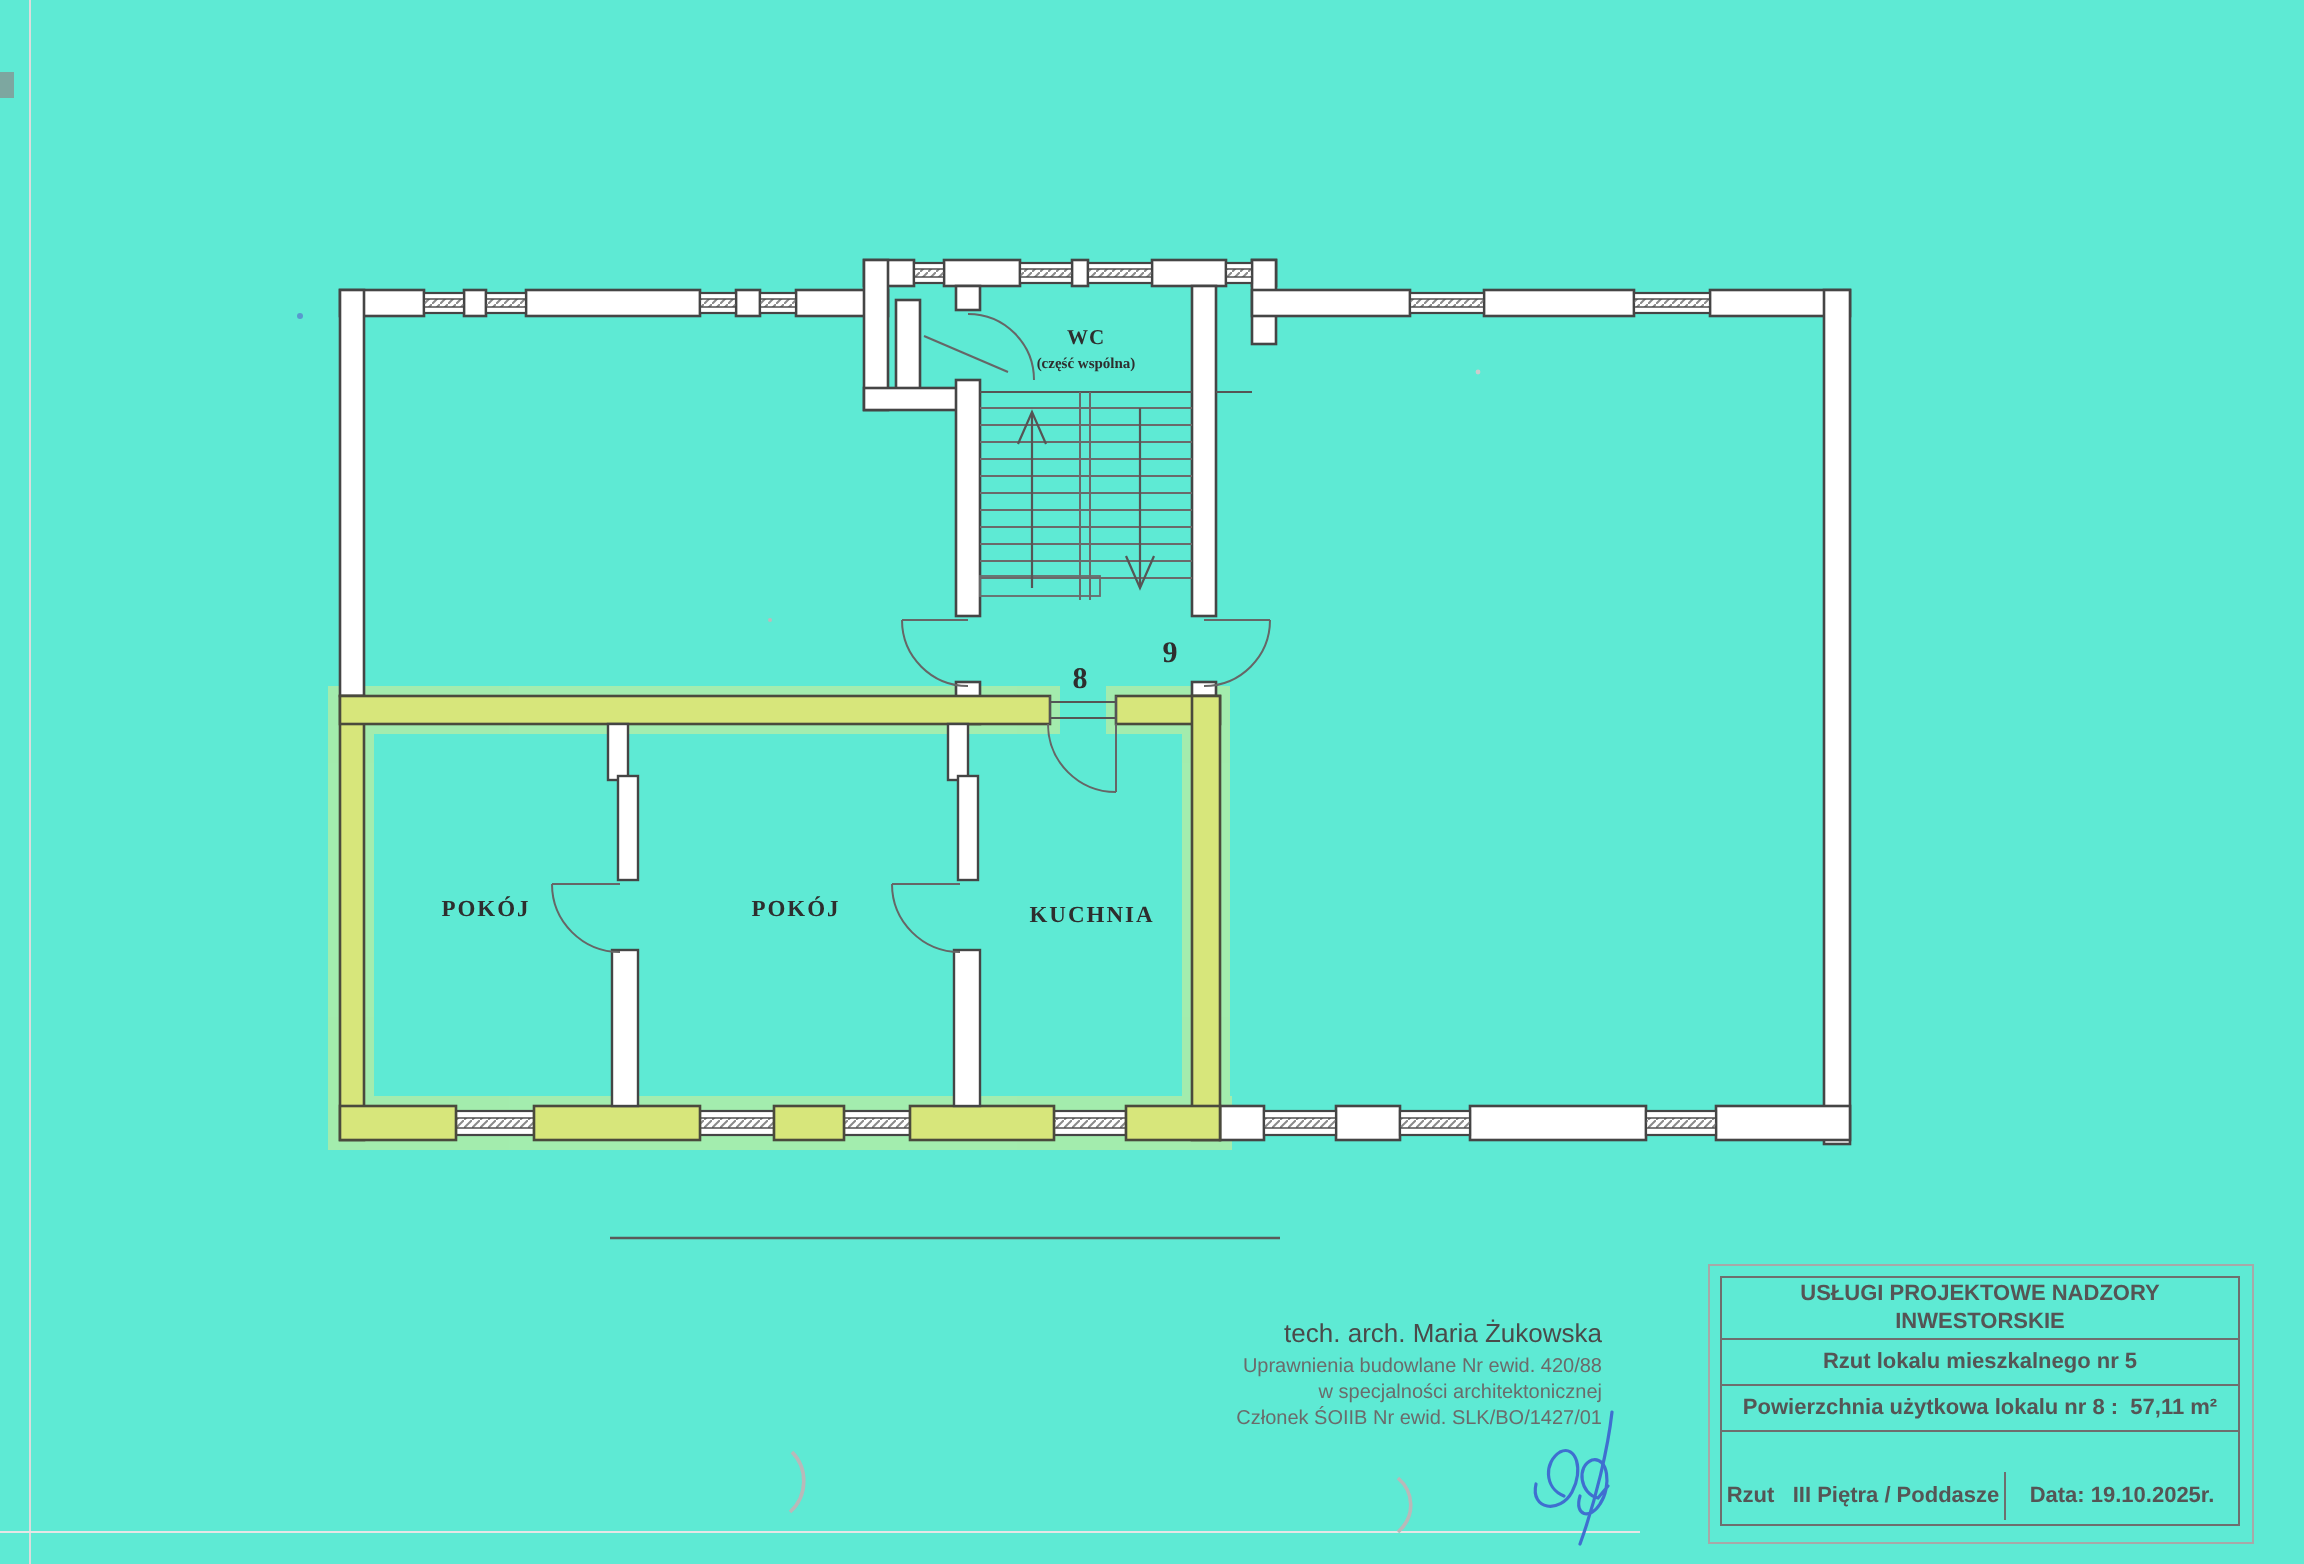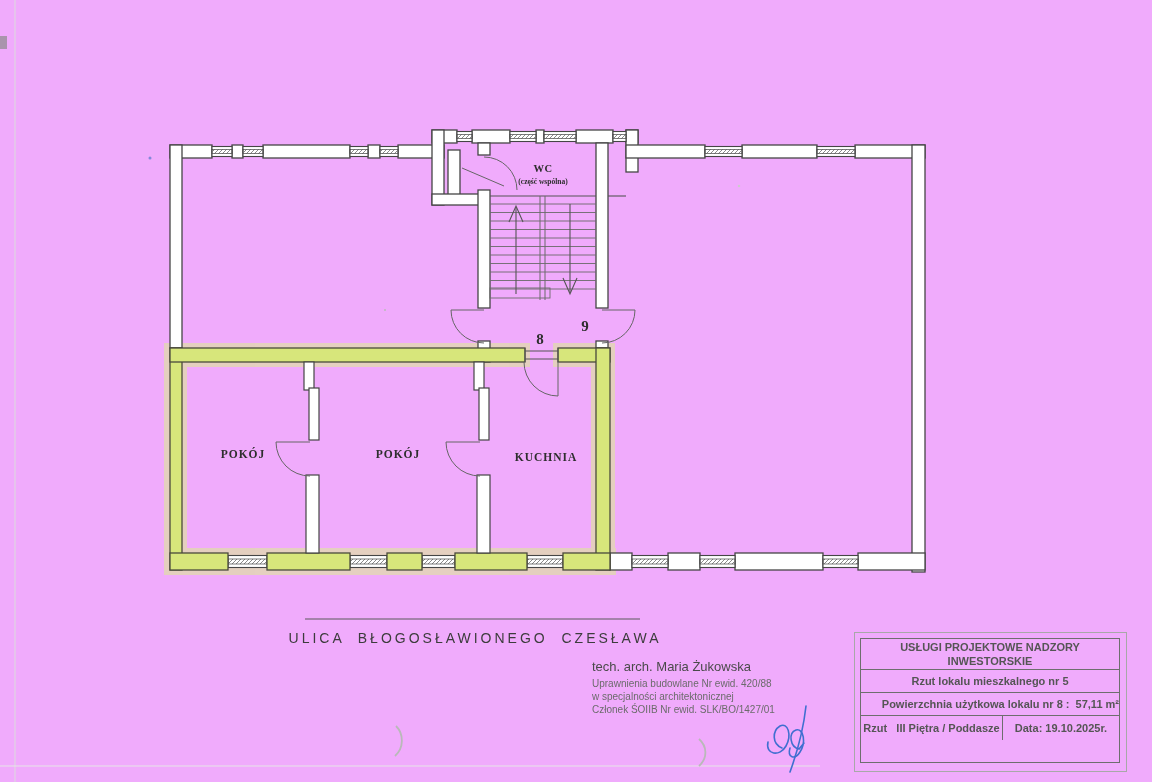--- a/index.html
+++ b/index.html
@@ -1,33 +1,33 @@
 <!DOCTYPE html>
 <html><head>
 <meta charset="utf-8">
 <style>
   html,body{margin:0;padding:0;background:#fff;}
-  #page{position:relative;width:1152px;height:782px;background:#f0abfc;overflow:hidden;
+  #page{position:relative;width:1152px;height:782px;background:#5eead4;overflow:hidden;
         font-family:"Liberation Sans",sans-serif;}
   svg{position:absolute;left:0;top:0;}
   .plan-label{font-family:"Liberation Serif",serif;font-weight:bold;fill:#2e2e2e;}
   .street{position:absolute;left:250px;top:630px;width:450px;text-align:center;
           font-size:14px;letter-spacing:3px;color:#3c3c3c;}
-  .stamp{position:absolute;left:592px;top:659px;width:240px;text-align:left;color:#5a5a5a;}
+  .stamp{position:absolute;left:561px;top:659px;width:240px;text-align:right;color:#5a5a5a;}
   .stamp .l1{font-size:13px;color:#4a4a4a;margin-bottom:3px;}
   .stamp .l2{font-size:10px;color:#6b6b6b;line-height:13px;}
   .tblock{position:absolute;left:854px;top:632px;width:271px;height:138px;border:1px solid #a8a8a8;font-weight:bold;}
   .tblock-inner{position:absolute;left:5px;top:5px;width:258px;height:123px;border:1px solid #6e6e6e;
                 color:#555;font-size:11px;}
   .trow{border-bottom:1px solid #6e6e6e;display:flex;flex-direction:column;justify-content:center;
         text-align:center;box-sizing:border-box;}
   .trow:last-child{border-bottom:none;}
   .r1{height:31px;line-height:14px;}
-  .r2{height:23px;} .r3{height:22px;} .r4{height:23px;text-align:right;}
-  .r5{height:24px;flex-direction:row !important;display:flex;}
+  .r2{height:23px;} .r3{height:22px;} .r4{height:23px;}
+  .r5{height:24px;flex-direction:row !important;display:flex;margin-top:20px;}
   .r5 .c1{width:141px;border-right:1px solid #6e6e6e;display:flex;align-items:center;justify-content:center;}
   .r5 .c2{flex:1;display:flex;align-items:center;justify-content:center;}
 </style>
 </head>
 <body>
 
 <div id="page">
 
 <svg width="1152" height="782" viewBox="0 0 1152 782">
   <defs>
@@ -219,21 +219,20 @@
 
   <line x1="305" y1="619" x2="640" y2="619" stroke="#5a5a5a" stroke-width="1.2"></line>
 
   <g stroke="#3f6fd0" stroke-width="1.6" fill="none" stroke-linecap="round">
     <path d="M768,742 C765,755 780,757 786,746 C792,735 788,722 780,726 C772,731 772,744 782,748"></path>
     <path d="M790,748 C787,758 795,760 800,752 C806,743 804,728 796,730 C788,733 790,747 799,749 L804,743"></path>
     <path d="M806,706 C804,724 798,750 790,772"></path>
   </g>
 </svg>
 
-<div class="street">ULICA &nbsp;BŁOGOSŁAWIONEGO &nbsp;CZESŁAWA</div>
 
 <div class="stamp">
   <div class="l1">tech. arch. Maria Żukowska</div>
   <div class="l2">Uprawnienia budowlane Nr ewid. 420/88</div>
   <div class="l2">w specjalności architektonicznej</div>
   <div class="l2">Członek ŚOIIB Nr ewid. SLK/BO/1427/01</div>
 </div>
 
 <div class="tblock">
   <div class="tblock-inner">

